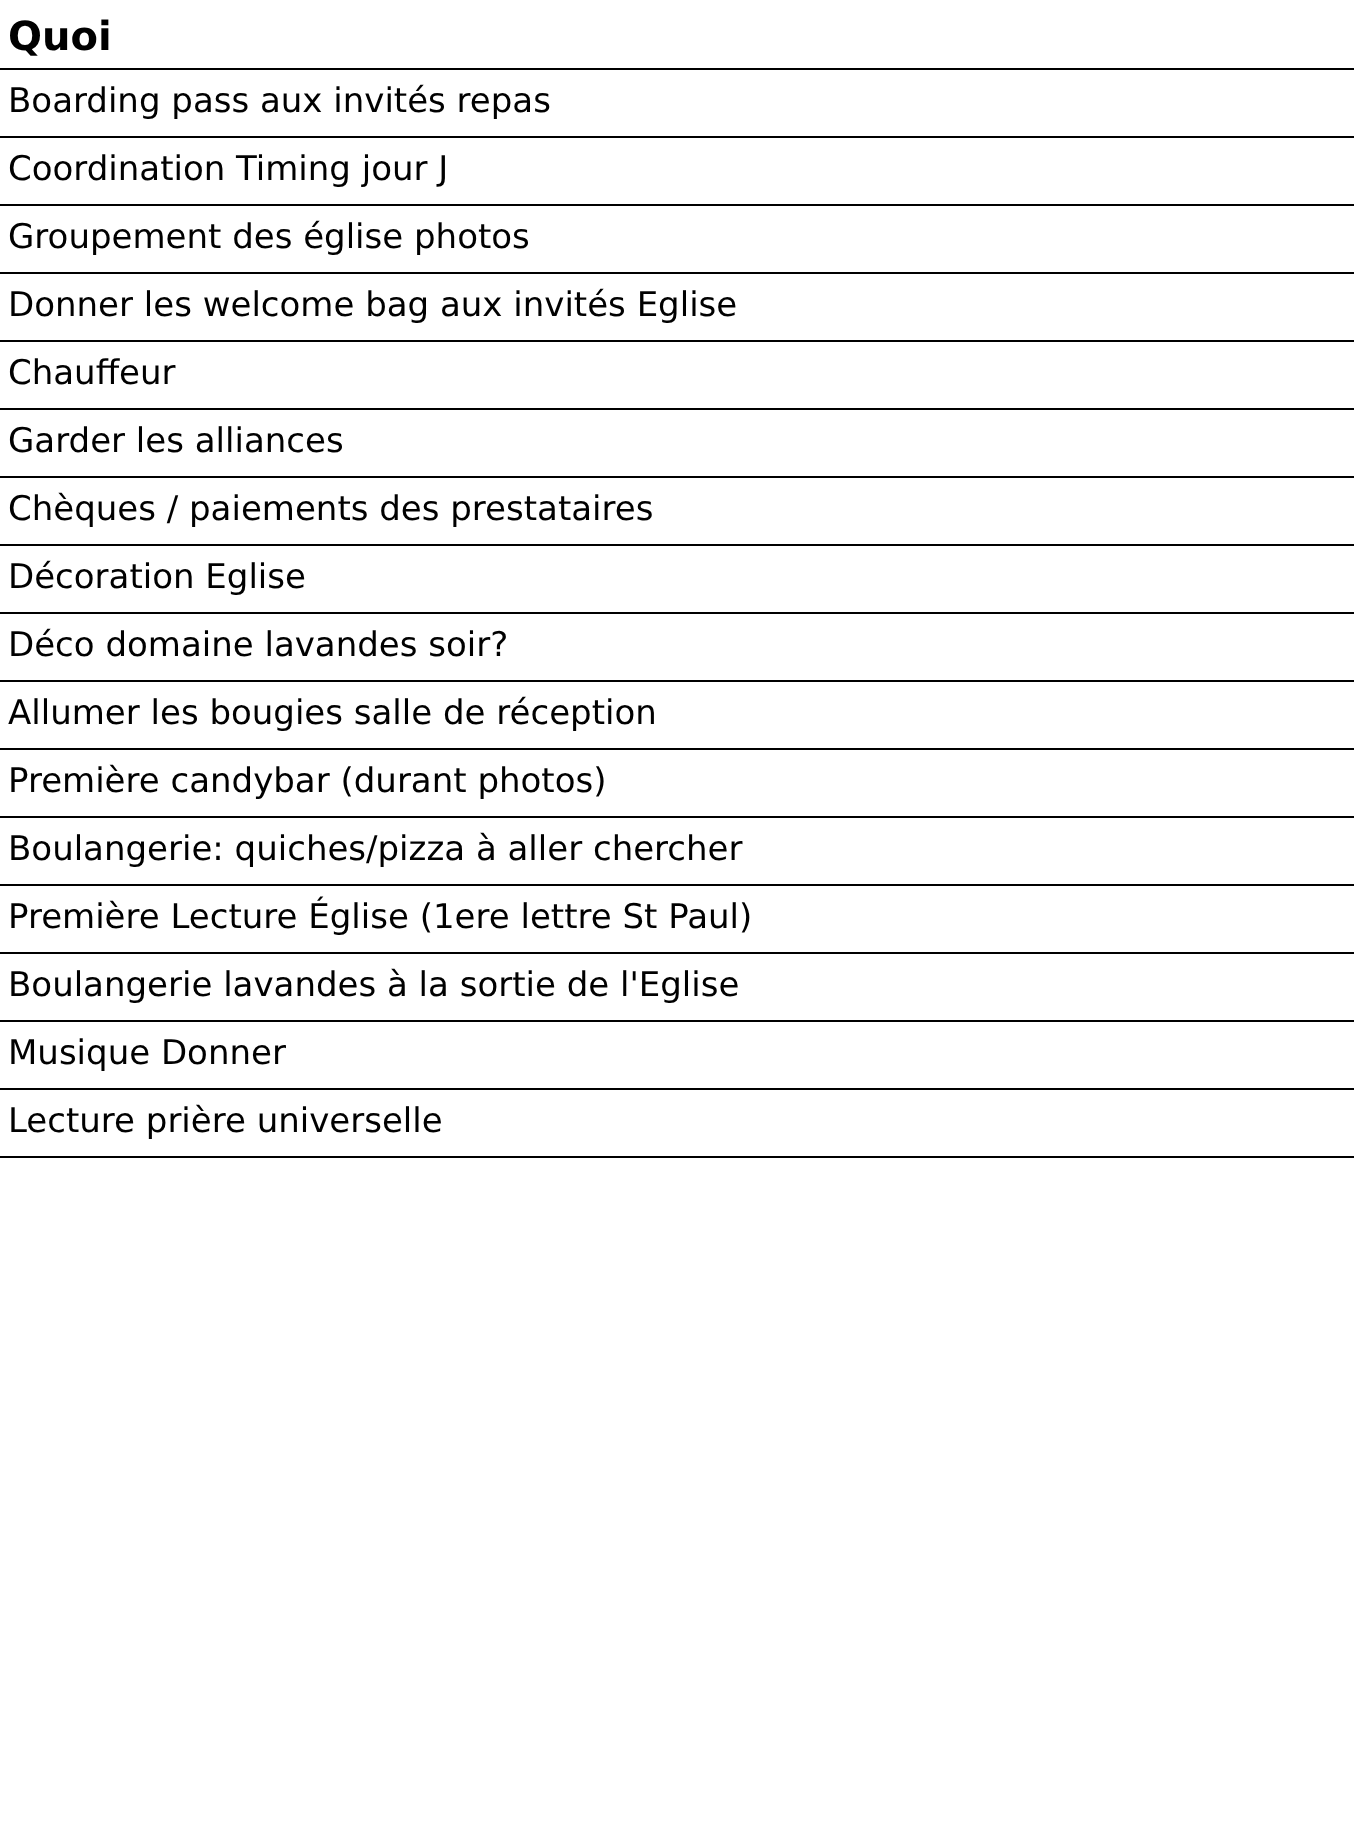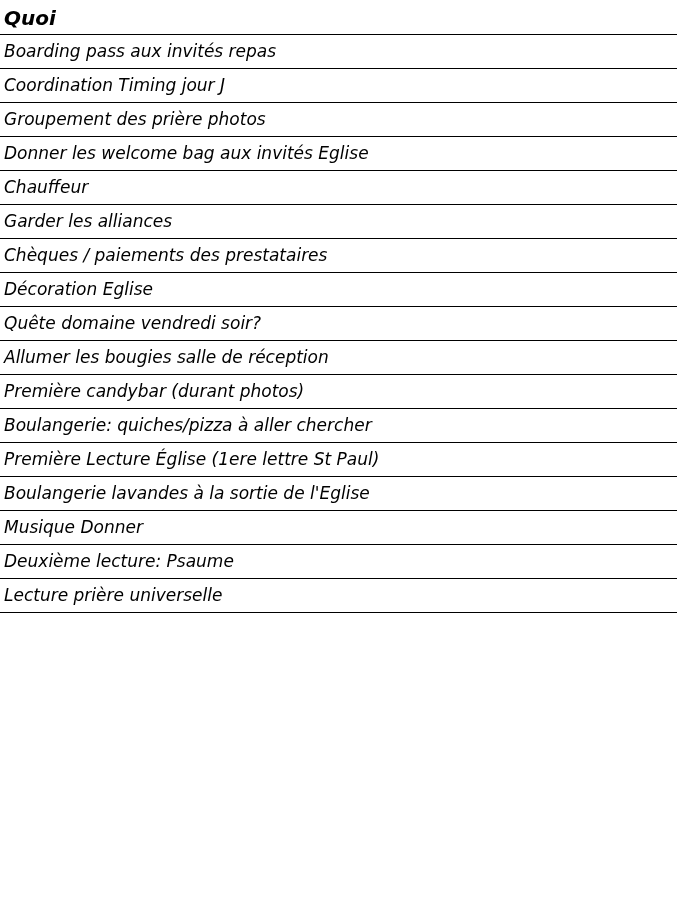--- a/index.html
+++ b/index.html
@@ -14,21 +14,20 @@
     font-family: "DejaVu Sans", "Liberation Sans", sans-serif;
   }
   .sheet {
     width: 677px;
     box-sizing: border-box;
   }
   table.task-table {
     width: 677px;
     border-collapse: collapse;
     table-layout: fixed;
-    font-style: italic;
   }
   table.task-table th,
   table.task-table td {
     border-top: 1.5px solid #000000;
     border-bottom: 1.5px solid #000000;
     padding: 4px 4px 5px 4px;
     text-align: left;
     vertical-align: bottom;
     font-size: 17px;
     line-height: 24px;
@@ -66,59 +65,56 @@
       </tr>
     </thead>
     <tbody>
       <tr>
           <td>Boarding pass aux invités repas</td>
         </tr>
       <tr>
           <td>Coordination Timing jour J</td>
         </tr>
       <tr>
-          <td>Groupement des prière photos</td>
+          <td>Groupement des église photos</td>
         </tr>
       <tr>
           <td>Donner les welcome bag aux invités Eglise</td>
         </tr>
       <tr>
           <td>Chauffeur</td>
         </tr>
       <tr>
           <td>Garder les alliances</td>
         </tr>
       <tr>
           <td>Chèques / paiements des prestataires</td>
         </tr>
       <tr>
           <td>Décoration Eglise</td>
         </tr>
       <tr>
-          <td>Quête domaine vendredi soir?</td>
+          <td>Déco domaine lavandes soir?</td>
         </tr>
       <tr>
           <td>Allumer les bougies salle de réception</td>
         </tr>
       <tr>
           <td>Première candybar (durant photos)</td>
         </tr>
       <tr>
           <td>Boulangerie: quiches/pizza à aller chercher</td>
         </tr>
       <tr>
           <td>Première Lecture Église (1ere lettre St Paul)</td>
         </tr>
       <tr>
           <td>Boulangerie lavandes à la sortie de l'Eglise</td>
         </tr>
       <tr>
           <td>Musique Donner</td>
         </tr>
       <tr>
-          <td>Deuxième lecture: Psaume</td>
-        </tr>
-      <tr>
           <td>Lecture prière universelle</td>
         </tr>
     </tbody>
   </table>
 </div>
 
 </body></html>

